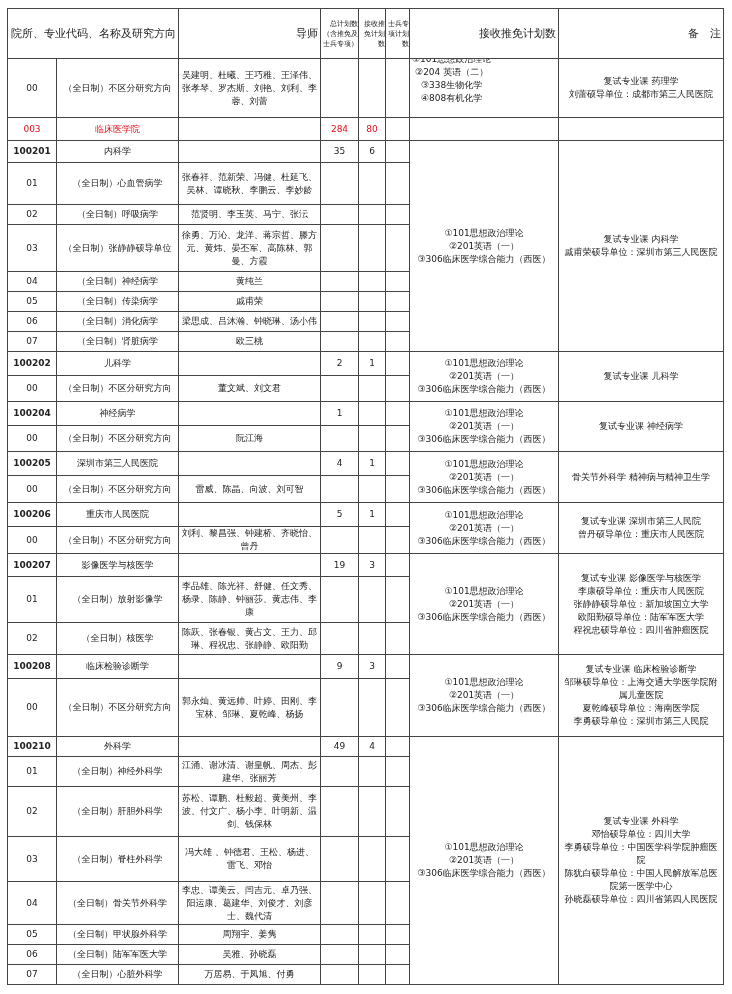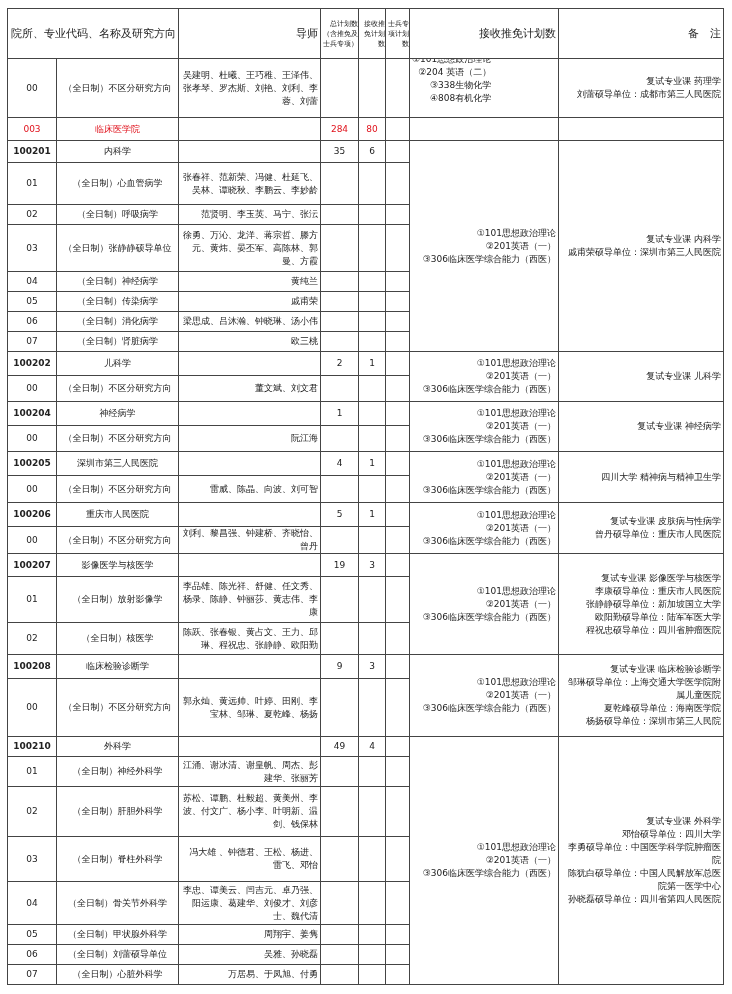--- a/index.html
+++ b/index.html
@@ -2,21 +2,21 @@
 <html><head>
 <meta charset="utf-8">
 <style>
   html,body{margin:0;padding:0;background:#fff;}
   body{width:732px;height:994px;overflow:hidden;position:relative;font-family:"DejaVu Sans","Liberation Sans",sans-serif;color:#222;}
   table{position:absolute;left:7px;top:8px;border-collapse:collapse;table-layout:fixed;width:716px;}
   td,th{border:1px solid #444;padding:0 2px;font-size:9px;line-height:13px;vertical-align:middle;overflow:hidden;}
   th{font-weight:normal;text-align:right;font-size:11px;}
   th.small{font-size:7px;line-height:10px;padding:0;}
   td.c{text-align:center;}
-  td.l{text-align:right;}
+  td.l{text-align:center;}
   td.b{font-weight:bold;}
   tr.red td{color:#e0101a;font-weight:normal;}
   .exam{white-space:pre-line;}
   .note{white-space:pre-line;border-radius:11px;}
   .firstexam{position:relative;height:58px;}
   .firstexam span{position:absolute;left:2px;top:-6px;white-space:pre-line;}
 </style>
 </head>
 <body>
 
@@ -185,42 +185,42 @@
   <tr style="height:24px">
     <td class="c b">100205</td>
     <td class="c">深圳市第三人民医院</td>
     <td></td>
     <td class="c">4</td>
     <td class="c">1</td>
     <td></td>
     <td rowspan="2" class="l exam">①101思想政治理论
 ②201英语（一）
 ③306临床医学综合能力（西医）</td>
-    <td rowspan="2" class="l note">四川大学 精神病与精神卫生学</td>
+    <td rowspan="2" class="l note">骨关节外科学 精神病与精神卫生学</td>
   </tr>
   <tr style="height:27px">
     <td class="c">00</td>
     <td class="c">（全日制）不区分研究方向</td>
     <td class="l">雷威、陈晶、向波、刘可智</td>
     <td></td>
         <td></td>
         <td></td>
   </tr>
 
   <tr style="height:24px">
     <td class="c b">100206</td>
     <td class="c">重庆市人民医院</td>
     <td></td>
     <td class="c">5</td>
     <td class="c">1</td>
     <td></td>
     <td rowspan="2" class="l exam">①101思想政治理论
 ②201英语（一）
 ③306临床医学综合能力（西医）</td>
-    <td rowspan="2" class="l note">复试专业课 皮肤病与性病学
+    <td rowspan="2" class="l note">复试专业课 深圳市第三人民院
 曾丹硕导单位：重庆市人民医院</td>
   </tr>
   <tr style="height:27px">
     <td class="c">00</td>
     <td class="c">（全日制）不区分研究方向</td>
     <td class="l">刘利、黎昌强、钟建桥、齐晓怡、曾丹</td>
     <td></td>
         <td></td>
         <td></td>
   </tr>
@@ -264,21 +264,21 @@
     <td></td>
     <td class="c">9</td>
     <td class="c">3</td>
     <td></td>
     <td rowspan="2" class="l exam">①101思想政治理论
 ②201英语（一）
 ③306临床医学综合能力（西医）</td>
     <td rowspan="2" class="l note">复试专业课 临床检验诊断学
 邹琳硕导单位：上海交通大学医学院附属儿童医院
 夏乾峰硕导单位：海南医学院
-杨扬硕导单位：深圳市第三人民院</td>
+李勇硕导单位：深圳市第三人民院</td>
   </tr>
   <tr style="height:58px">
     <td class="c">00</td>
     <td class="c">（全日制）不区分研究方向</td>
     <td class="l">郭永灿、黄远帅、叶婷、田刚、李宝林、邹琳、夏乾峰、杨扬</td>
     <td></td>
         <td></td>
         <td></td>
   </tr>
 
@@ -333,21 +333,21 @@
   <tr style="height:20px">
     <td class="c">05</td>
     <td class="c">（全日制）甲状腺外科学</td>
     <td class="l">周翔宇、姜隽</td>
     <td></td>
         <td></td>
         <td></td>
   </tr>
   <tr style="height:20px">
     <td class="c">06</td>
-    <td class="c">（全日制）刘蕾硕导单位</td>
+    <td class="c">（全日制）陆军军医大学</td>
     <td class="l">吴雅、孙晓磊</td>
     <td></td>
         <td></td>
         <td></td>
   </tr>
   <tr style="height:20px">
     <td class="c">07</td>
     <td class="c">（全日制）心脏外科学</td>
     <td class="l">万居易、于凤旭、付勇</td>
     <td></td>

